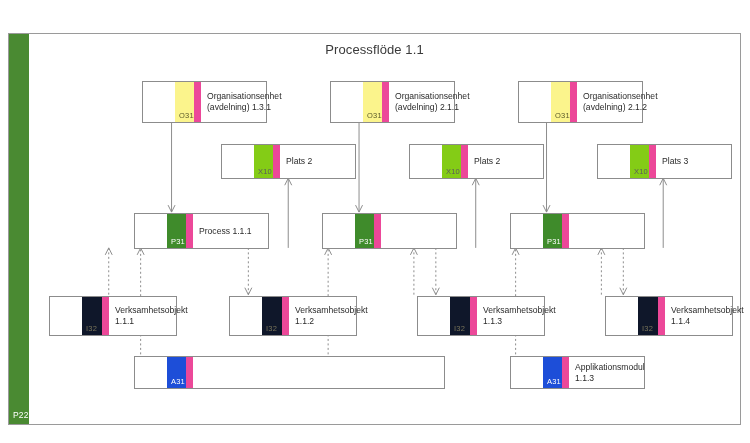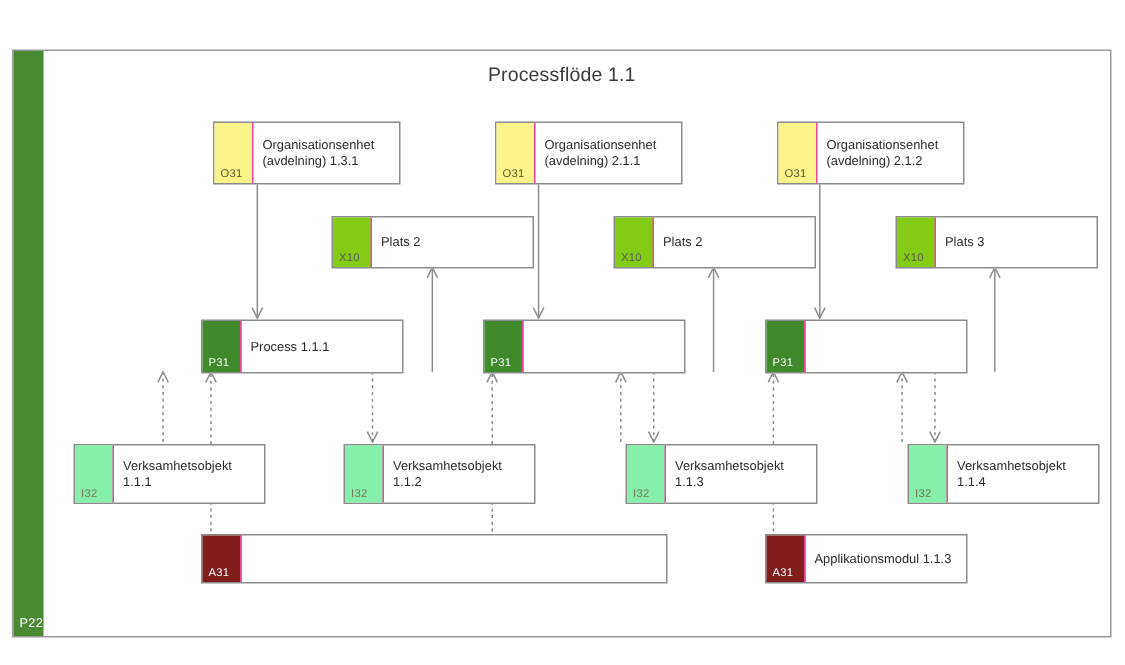--- a/index.html
+++ b/index.html
@@ -67,21 +67,22 @@
     border: 1px solid #8c8c8c;
     background: #ffffff;
     display: flex;
     align-items: stretch;
     z-index: 3;
   }
   .node .chip {
     position: relative;
     flex: 0 0 auto;
     box-sizing: border-box;
-    border-right: 1px solid #ec4899;
+    border-right: 7px solid #ec4899;
+    margin-left: 32px;
   }
   .node .chip-label {
     position: absolute;
     left: 4px;
     bottom: 2px;
     font-size: 7.5px;
     line-height: 9px;
     letter-spacing: .2px;
     white-space: nowrap;
   }
@@ -100,23 +101,23 @@
     white-space: pre-line;
   }
 
   
   .n-org   .chip { background: #fbf48c; }
   .n-org   .chip-label { color: #5a5a2a; }
   .n-place .chip { background: #84cc16; }
   .n-place .chip-label { color: #5b5b5b; }
   .n-proc  .chip { background: #3f8b2b; }
   .n-proc  .chip-label { color: #ffffff; }
-  .n-obj   .chip { background: #86efac; padding-left: 20px; }
+  .n-obj   .chip { background: #0f172a; padding-left: 20px; }
   .n-obj   .chip-label { color: #7a755a; }
-  .n-app   .chip { background: #7f1d1d; }
+  .n-app   .chip { background: #1d4ed8; }
   .n-app   .chip-label { color: #ffffff; }
 
   
   .glyph-link {
     position: absolute;
     left: 50%;
     transform: translateX(-50%);
     bottom: 6px;
     width: 16px;
     height: 6px;

